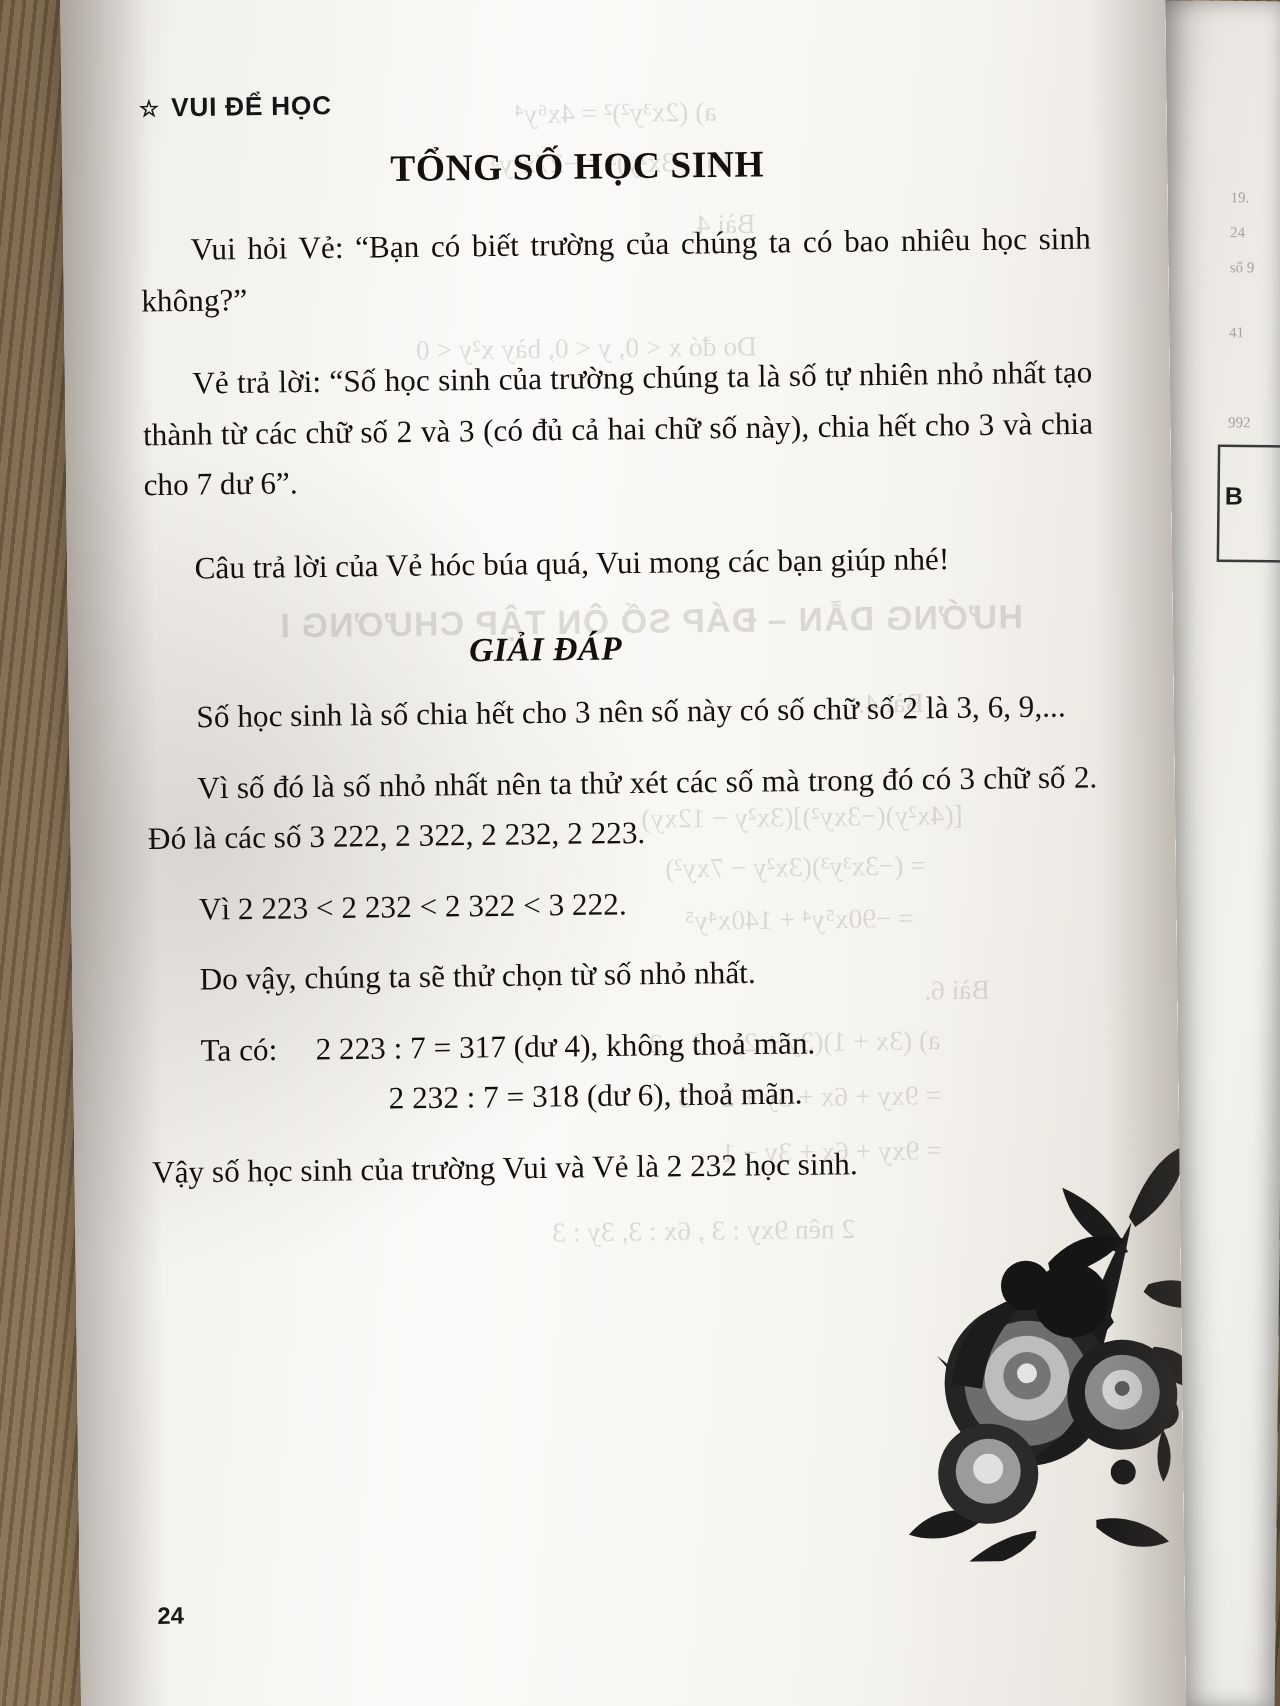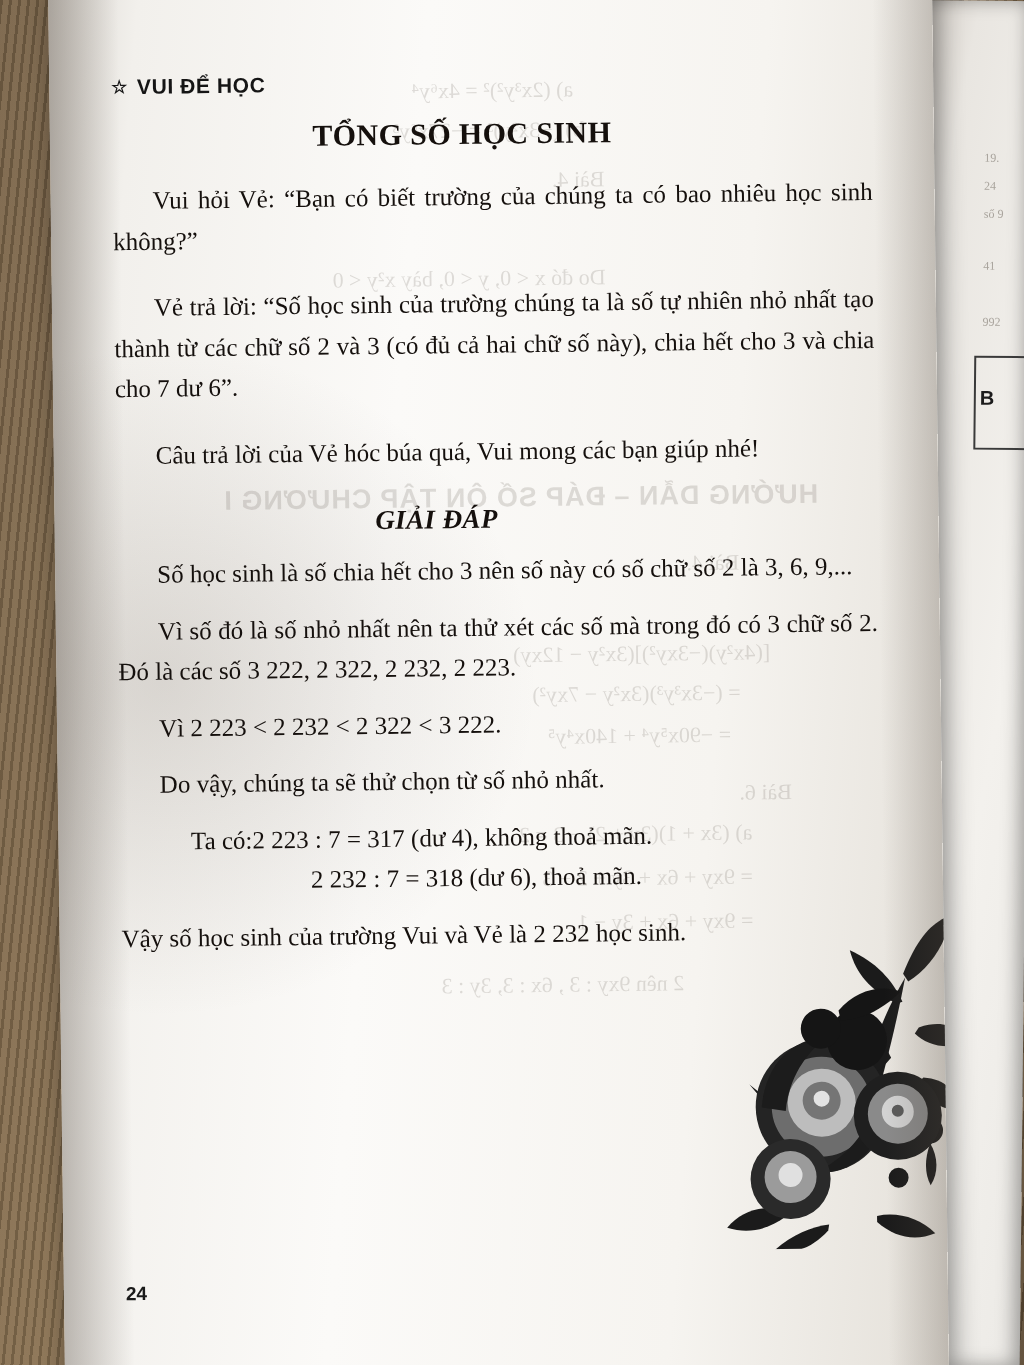--- a/index.html
+++ b/index.html
@@ -147,21 +147,21 @@
   p.para.noindent { text-indent: 0; }
   .block { margin-top: 26px; }
   .block-tight { margin-top: 16px; }
 
   .calc-line {
     font-size: 25px;
     line-height: 1.62;
     margin: 0;
     padding-left: 40px;
   }
-  .calc-line .lead { display: inline-block; min-width: 92px; text-align: right; }
+  .calc-line .lead { display: inline-block; min-width: 92px; }
   .calc-line.indented { padding-left: 190px; }
 
   
   .folio {
     position: absolute;
     left: 62px;
     top: 1296px;
     font-family: "Liberation Sans", sans-serif;
     font-weight: bold;
     font-size: 19px;
@@ -202,21 +202,21 @@
 </head>
 <body>
 
 <div class="photo"></div>
 
 <div class="right-page">
   <div class="rp-faint" style="left:70px; top:150px;">19.</div>
   <div class="rp-faint" style="left:70px; top:178px;">24</div>
   <div class="rp-faint" style="left:70px; top:206px;">số 9</div>
   <div class="rp-faint" style="left:70px; top:258px;">41</div>
-  <div class="rp-faint" style="left:70px; top:314px;">992</div>
+  <div class="rp-faint" style="left:70px; top:330px;">992</div>
   <div class="rp-box"></div>
   <div class="rp-letter">B</div>
 </div>
 
 <div class="page">
 
   <div class="bleed">
     <div class="big" style="left:120px; top:500px;">HƯỚNG DẪN – ĐÁP SỐ ÔN TẬP CHƯƠNG I</div>
     <div style="left:360px; top:95px;">a) (2x³y²)² = 4x⁶y⁴</div>
     <div style="left:350px; top:135px;">b) (−3x²y)³ = −27x⁶y³</div>

